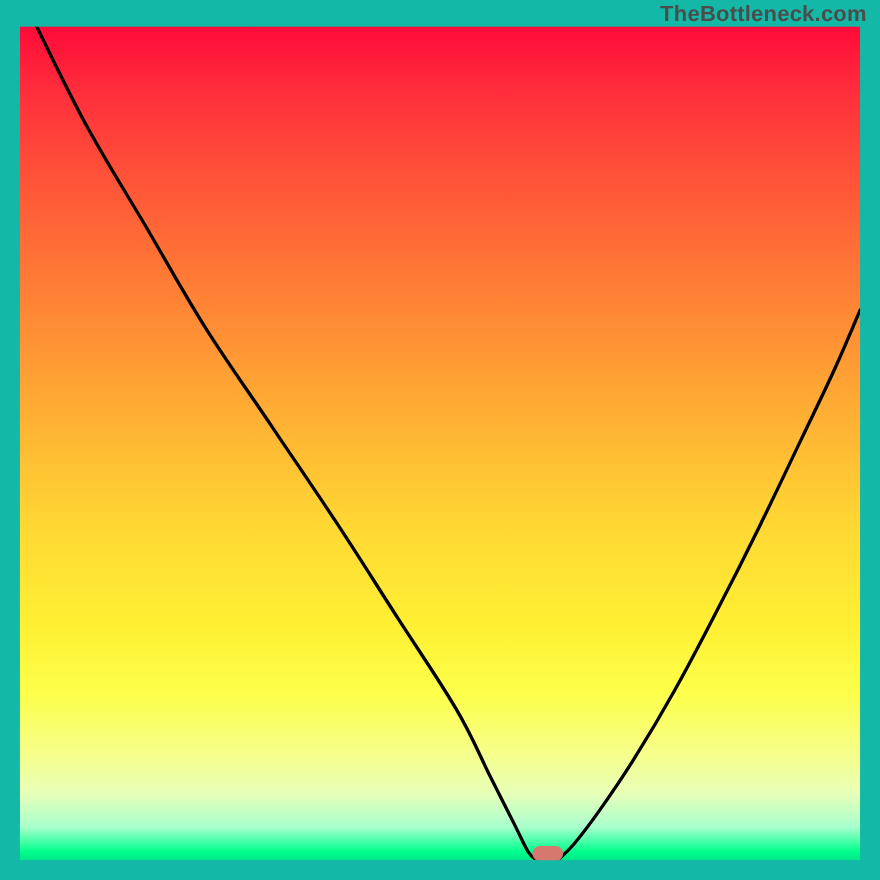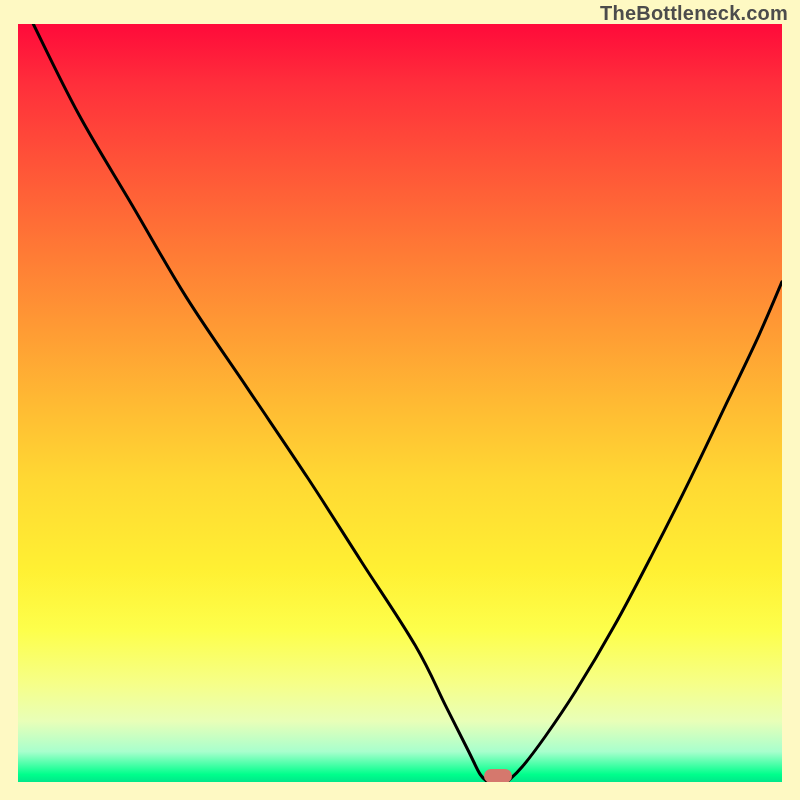--- a/index.html
+++ b/index.html
@@ -8,21 +8,21 @@
     width: 800px;
     height: 800px;
     background: #000;
     font-family: Arial, Helvetica, sans-serif;
     overflow: hidden;
   }
   .frame {
     position: relative;
     width: 800px;
     height: 800px;
-    background: #fef9c3;
+    background: #14b8a6;
   }
   .attribution {
     position: absolute;
     top: 2px;
     right: 12px;
     color: #4c4c4c;
     font-size: 20px;
     font-weight: 600;
     letter-spacing: 0.2px;
     z-index: 20;

